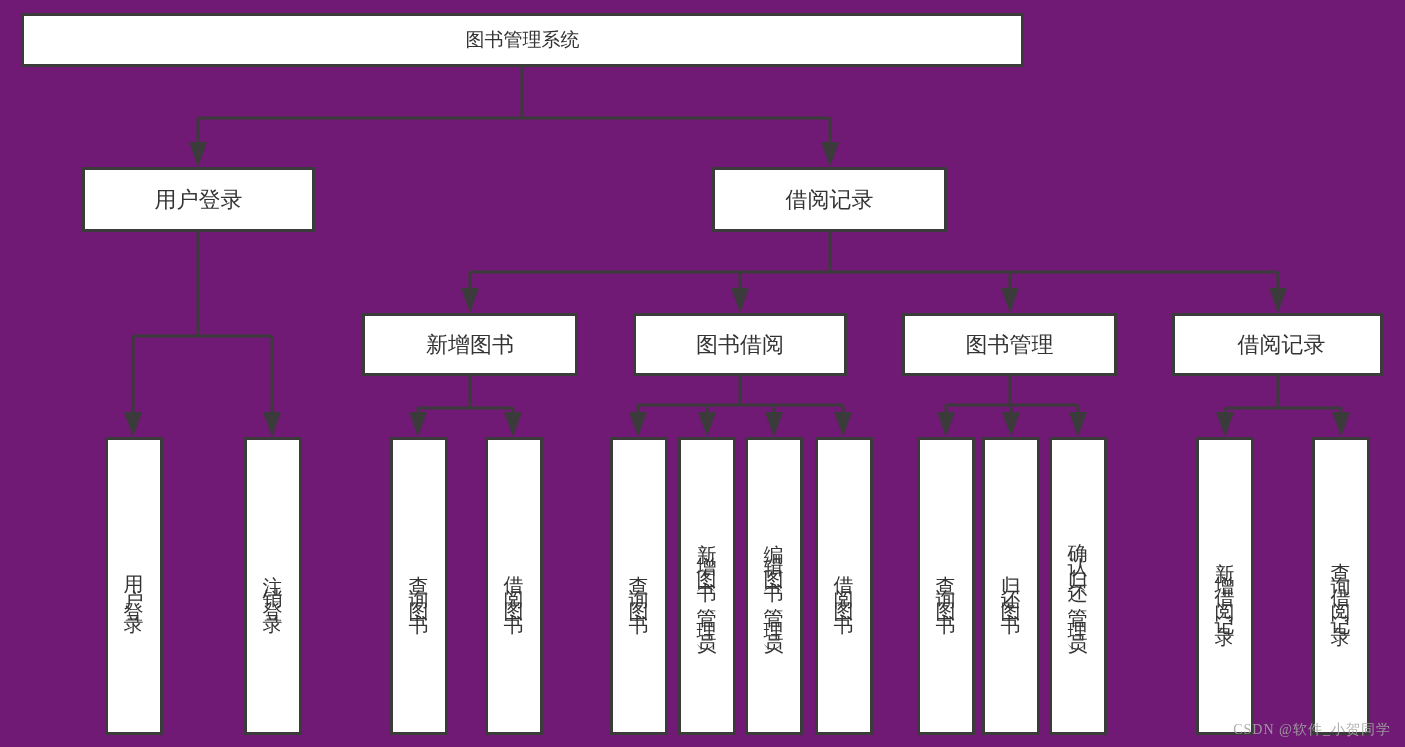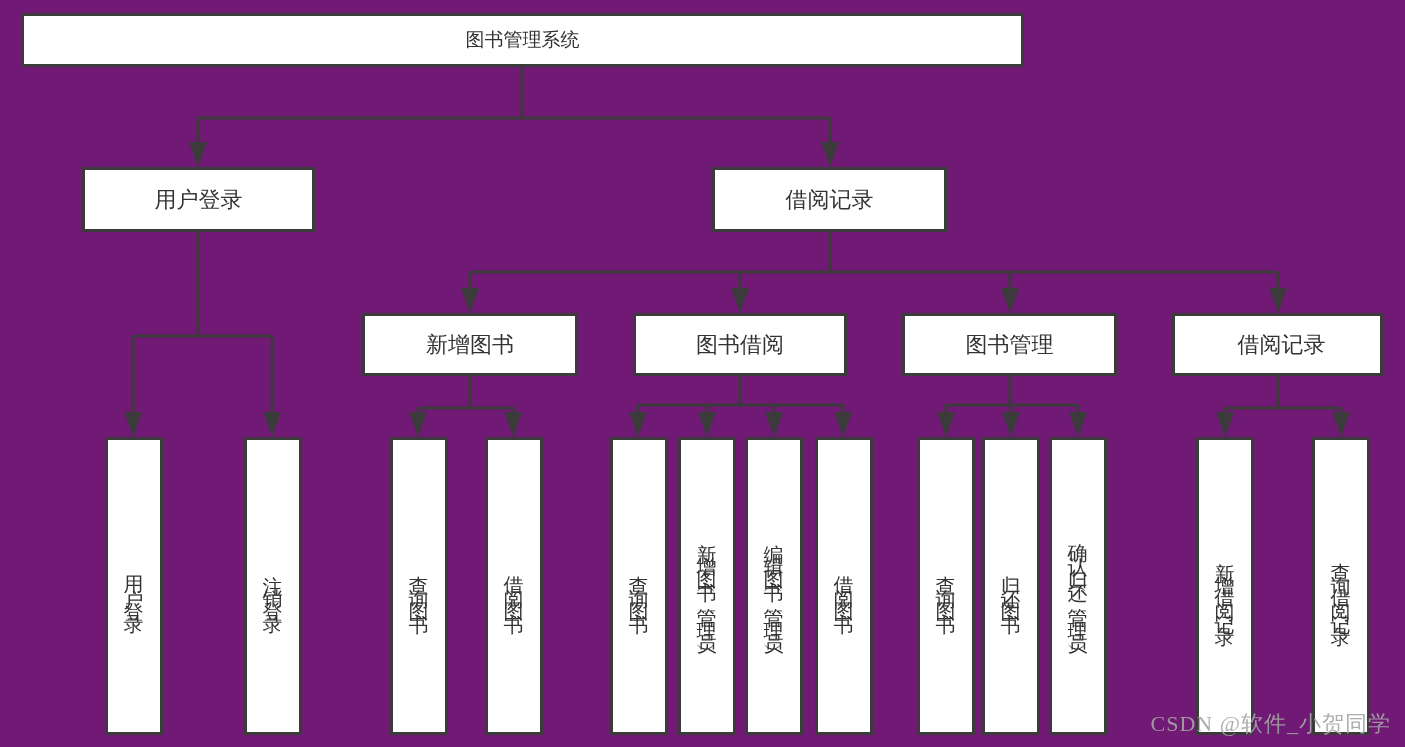--- a/index.html
+++ b/index.html
@@ -58,21 +58,21 @@
   .leaf-a1 { left: 105px; }  .leaf-a2 { left: 244px; }
   .leaf-b1 { left: 390px; }  .leaf-b2 { left: 485px; }
   .leaf-c1 { left: 610px; }  .leaf-c2 { left: 678px; }
   .leaf-c3 { left: 745px; }  .leaf-c4 { left: 815px; }
   .leaf-d1 { left: 917px; }  .leaf-d2 { left: 982px; }  .leaf-d3 { left: 1049px; }
   .leaf-e1 { left: 1196px; } .leaf-e2 { left: 1312px; }
   .watermark {
     position: absolute;
     right: 14px;
     bottom: 8px;
-    font-size: 22px;
+    font-size: 14px;
     color: rgba(164, 164, 164, 0.9);
     z-index: 5;
     letter-spacing: 1px;
   }
 </style>
 </head>
 <body>
 
 <div class="stage">
 

